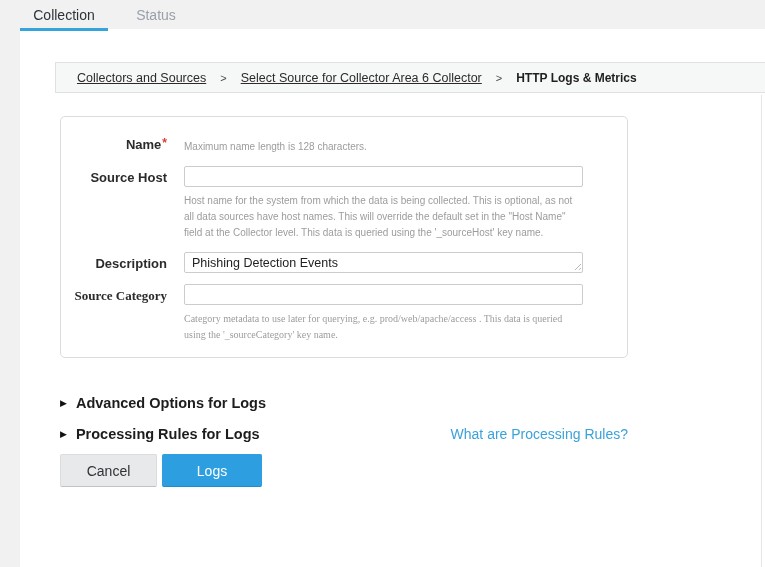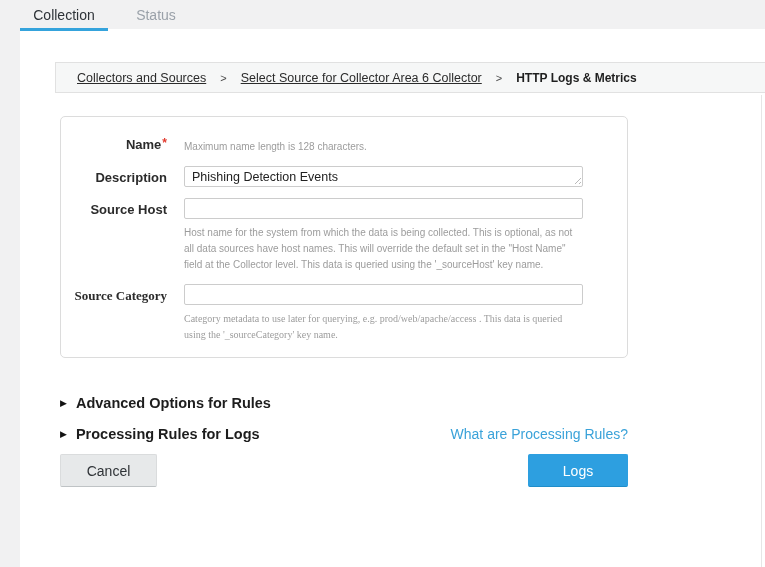--- a/index.html
+++ b/index.html
@@ -86,21 +86,21 @@
     font-family:"DejaVu Sans", sans-serif;font-size:9px;color:#111;
     margin-right:9px;line-height:1;
   }
   .section-title{font-size:14.5px;font-weight:bold;color:#1d1d1d;}
   .help-link{
     font-size:14px;color:#3aa2d9;cursor:pointer;text-decoration:none;
   }
   
   .btn-row{
     position:absolute;left:40px;top:425px;width:568px;
-    display:flex;justify-content:space-between;gap:16px;
+    display:flex;justify-content:flex-start;gap:5px;
   }
   .btn{
     height:33px;font-family:inherit;font-size:14px;border-radius:2px;
     cursor:pointer;box-sizing:border-box;
   }
   .btn-cancel{
     width:97px;background:#e7e9ea;color:#2f3337;
     border:1px solid #dadcdd;border-bottom-color:#bfc3c5;
   }
   .btn-save{
@@ -135,51 +135,51 @@
   <div class="card">
 
     <div class="form-row">
       <div class="flabel"><span>Name</span><span class="req">*</span></div>
       <div class="field">
         <div class="help">Maximum name length is 128 characters.</div>
       </div>
     </div>
 
     <div class="form-row">
+      <div class="flabel">Source Host</div>
+      <div class="field">
+        <input class="tinput" type="text" value="" style="">
+        <div class="help">Host name for the system from which the data is being collected. This is optional, as not all data sources have host names. This will override the default set in the "Host Name" field at the Collector level. This data is queried using the '_sourceHost' key name.</div>
+      </div>
+    </div>
+
+    <div class="form-row">
       <div class="flabel">Description</div>
       <div class="field">
         <div class="ta-wrap">
           <textarea class="tinput" style="">Phishing Detection Events</textarea>
           <div class="resize-handle"></div>
         </div>
-      </div>
-    </div>
-
-    <div class="form-row">
-      <div class="flabel">Source Host</div>
-      <div class="field">
-        <input class="tinput" type="text" value="" style="">
-        <div class="help">Host name for the system from which the data is being collected. This is optional, as not all data sources have host names. This will override the default set in the "Host Name" field at the Collector level. This data is queried using the '_sourceHost' key name.</div>
       </div>
     </div>
 
     <div class="form-row">
       <div class="flabel">Source Category</div>
       <div class="field">
         <input class="tinput" type="text" value="" style="">
         <div class="help">Category metadata to use later for querying, e.g. prod/web/apache/access . This data is queried using the '_sourceCategory' key name.</div>
       </div>
     </div>
 
   </div>
 
   <div class="section-row section-advanced">
     <div class="section-title-wrap">
       <span class="tri">▶</span>
-      <span class="section-title">Advanced Options for Rules</span>
+      <span class="section-title">Advanced Options for Logs</span>
     </div>
   </div>
 
   <div class="section-row section-processing">
     <div class="section-title-wrap">
       <span class="tri">▶</span>
       <span class="section-title">Processing Rules for Logs</span>
     </div>
     <a class="help-link">What are Processing Rules?</a>
   </div>

